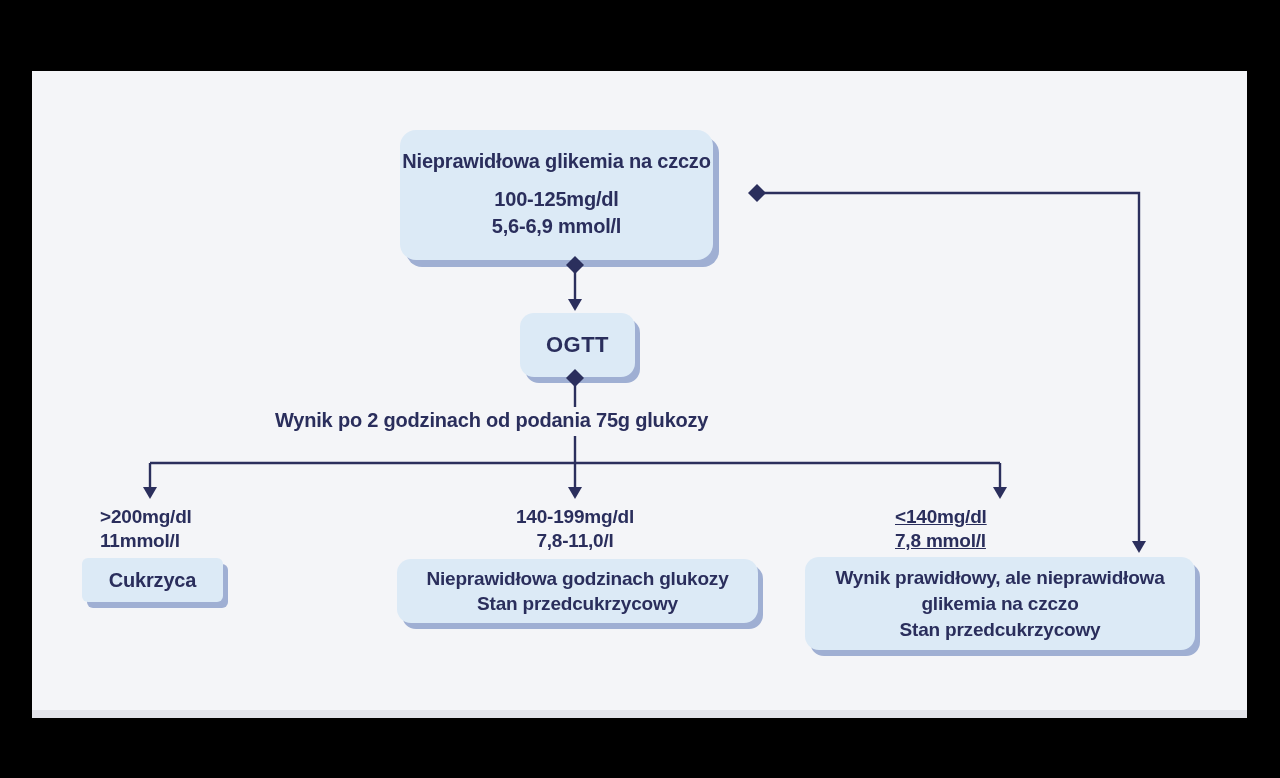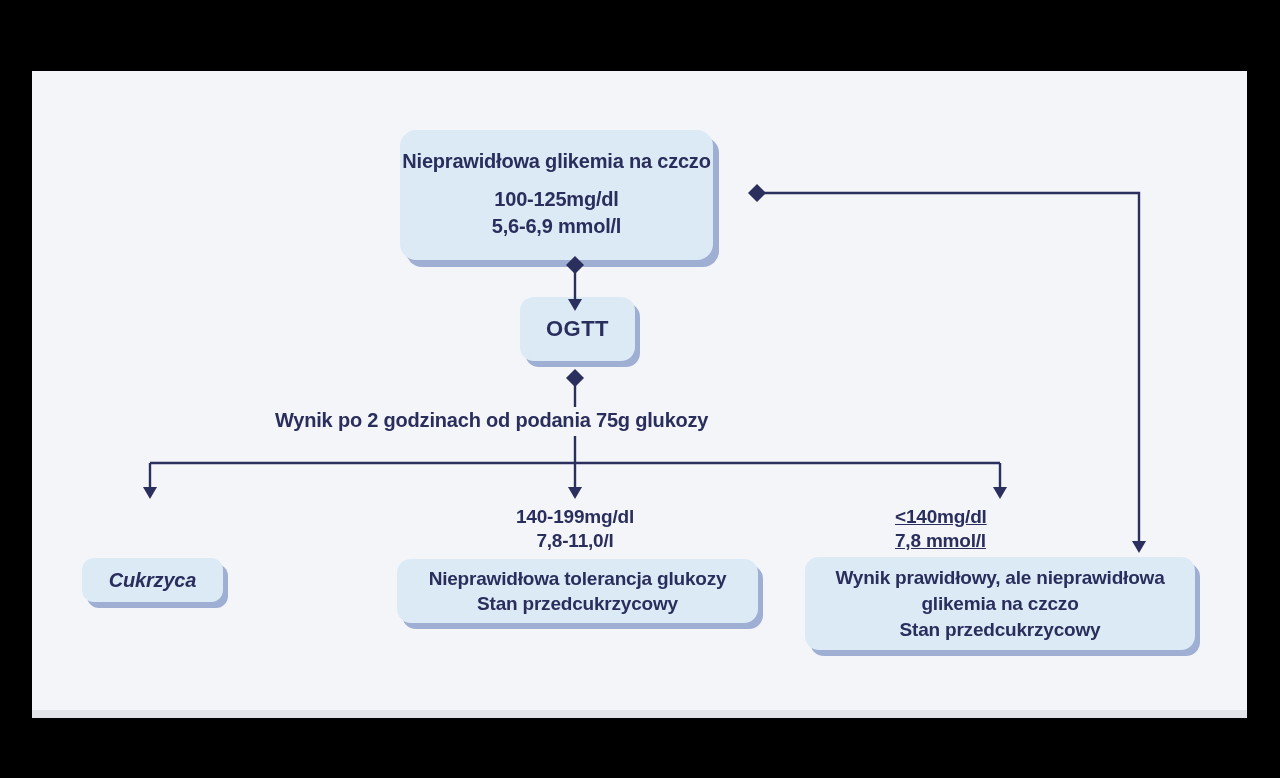--- a/index.html
+++ b/index.html
@@ -47,34 +47,33 @@
   .node--top {
     left: 400px; top: 130px;
     width: 313px; height: 130px;
     border-radius: 16px;
     box-shadow: 6px 7px 0 #9fafd3;
     font-size: 20px;
   }
   .node--top .node-title { margin-bottom: 13px; }
   .node--top .node-line  { line-height: 27px; }
   .node--ogtt {
-    left: 520px; top: 297px;
+    left: 520px; top: 313px;
     width: 115px; height: 64px;
     border-radius: 14px;
     box-shadow: 5px 6px 0 #9fafd3;
     font-size: 22px;
     letter-spacing: 0.5px;
   }
   .node--cukrzyca {
     left: 82px; top: 558px;
     width: 141px; height: 44px;
-    border-radius: 12px;
+    border-radius: 6px;
     box-shadow: 5px 6px 0 #9fafd3;
     font-size: 20px;
-    font-style: italic;
   }
   .node--tolerancja {
     left: 397px; top: 559px;
     width: 361px; height: 64px;
     border-radius: 14px;
     box-shadow: 5px 6px 0 #9fafd3;
     font-size: 19px;
     line-height: 25px;
   }
   .node--prawidlowy {
@@ -131,34 +130,38 @@
     <div class="node-line">100-125mg/dl</div>
     <div class="node-line">5,6-6,9 mmol/l</div>
   </div>
 
   <div class="node node--ogtt">
     <div>OGTT</div>
   </div>
 
   <div class="question">Wynik po 2 godzinach od podania 75g glukozy</div>
 
+  <div class="threshold threshold--left">
+    <div>&gt;200mg/dl</div>
+    <div>11mmol/l</div>
+  </div>
   <div class="threshold threshold--center">
     <div>140-199mg/dl</div>
     <div>7,8-11,0/l</div>
   </div>
   <div class="threshold threshold--right">
     <div>&lt;140mg/dl</div>
     <div>7,8 mmol/l</div>
   </div>
 
   <div class="node node--cukrzyca">
     <div>Cukrzyca</div>
   </div>
   <div class="node node--tolerancja">
-    <div>Nieprawidłowa tolerancja glukozy</div>
+    <div>Nieprawidłowa godzinach glukozy</div>
     <div>Stan przedcukrzycowy</div>
   </div>
   <div class="node node--prawidlowy">
     <div>Wynik prawidłowy, ale nieprawidłowa</div>
     <div>glikemia na czczo</div>
     <div>Stan przedcukrzycowy</div>
   </div>
 
   <svg class="connectors" viewBox="0 0 1280 778" xmlns="http://www.w3.org/2000/svg">
     <g stroke="#2b2f5d" stroke-width="2.4" fill="none">

